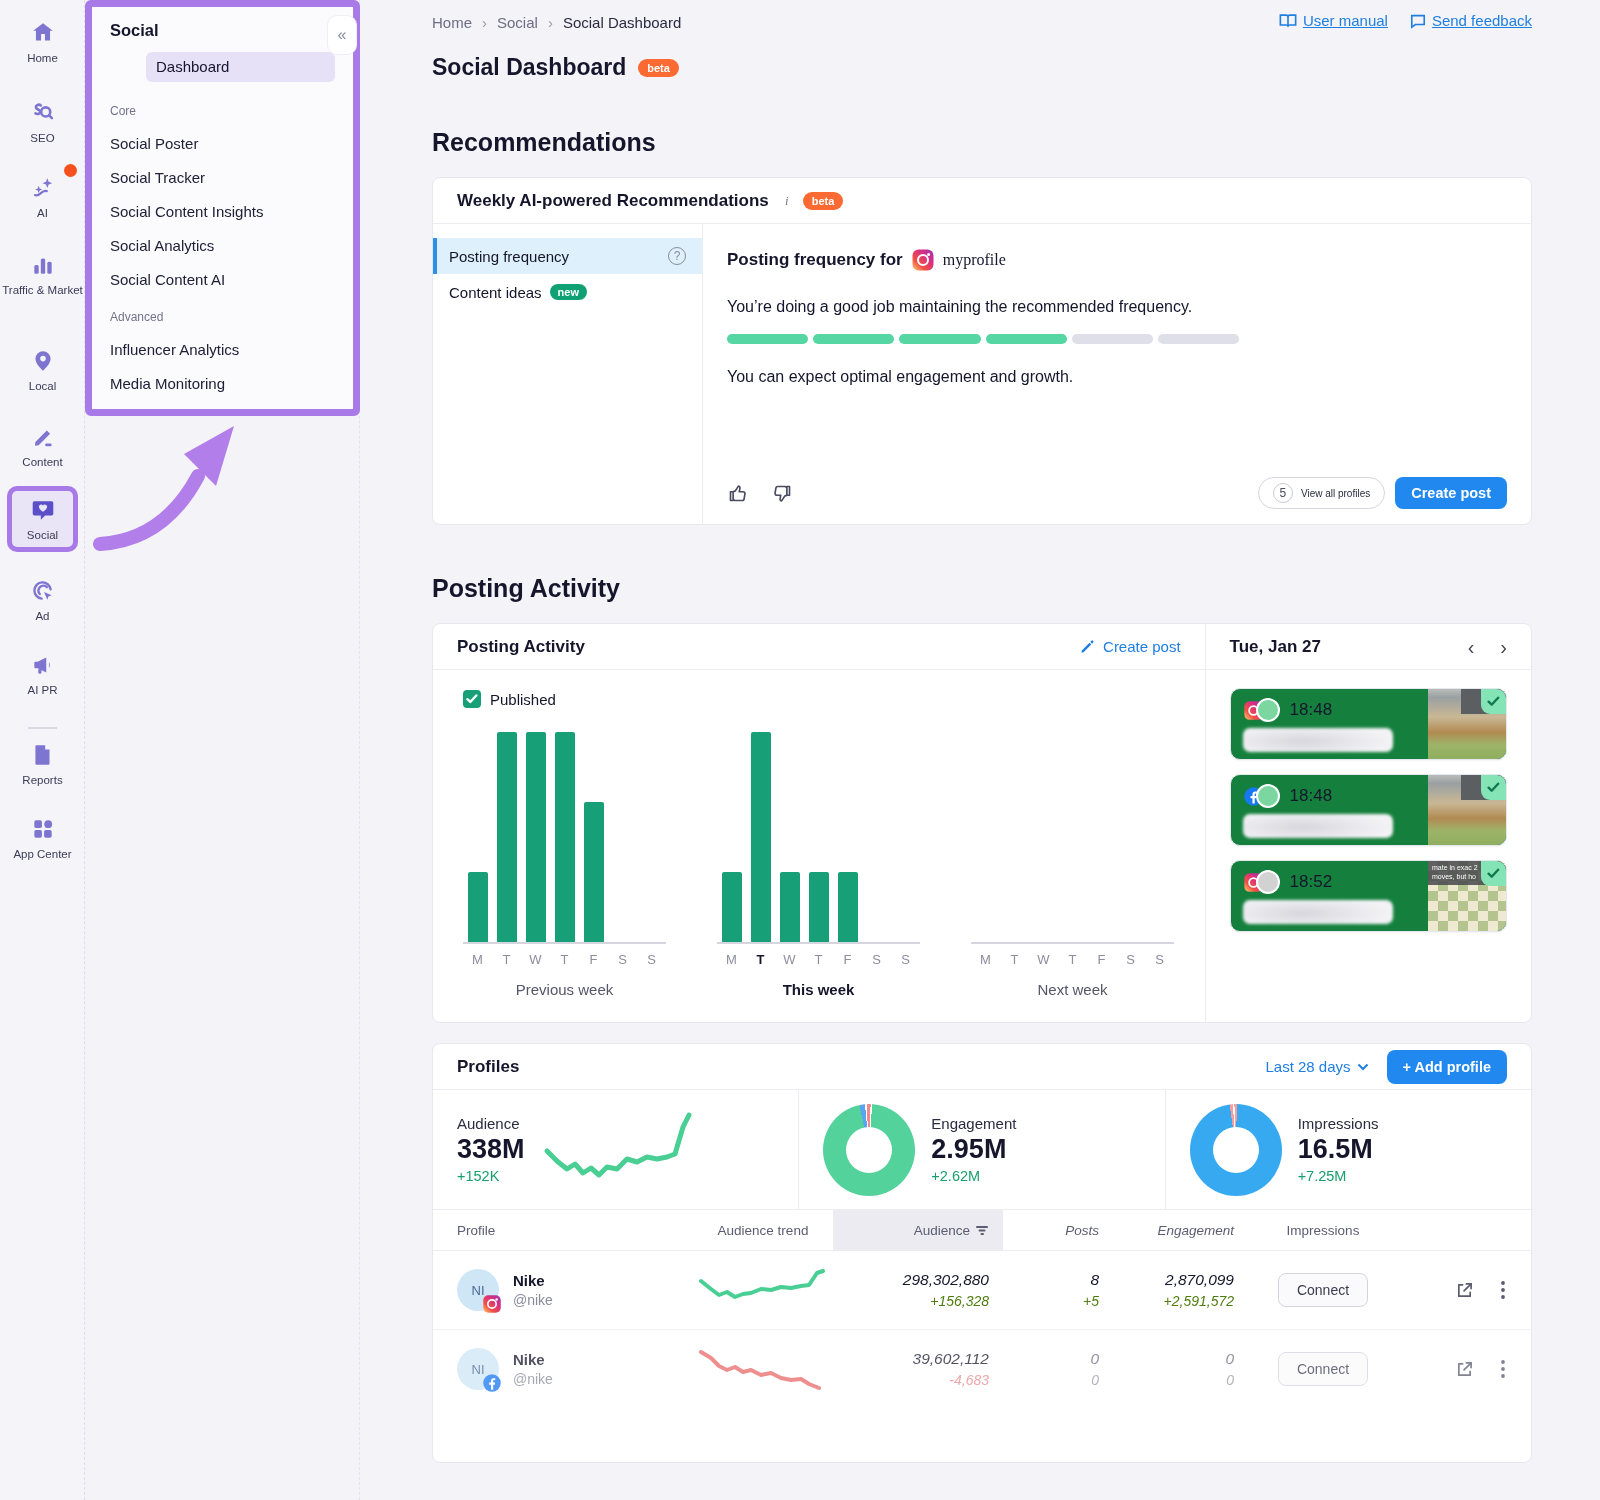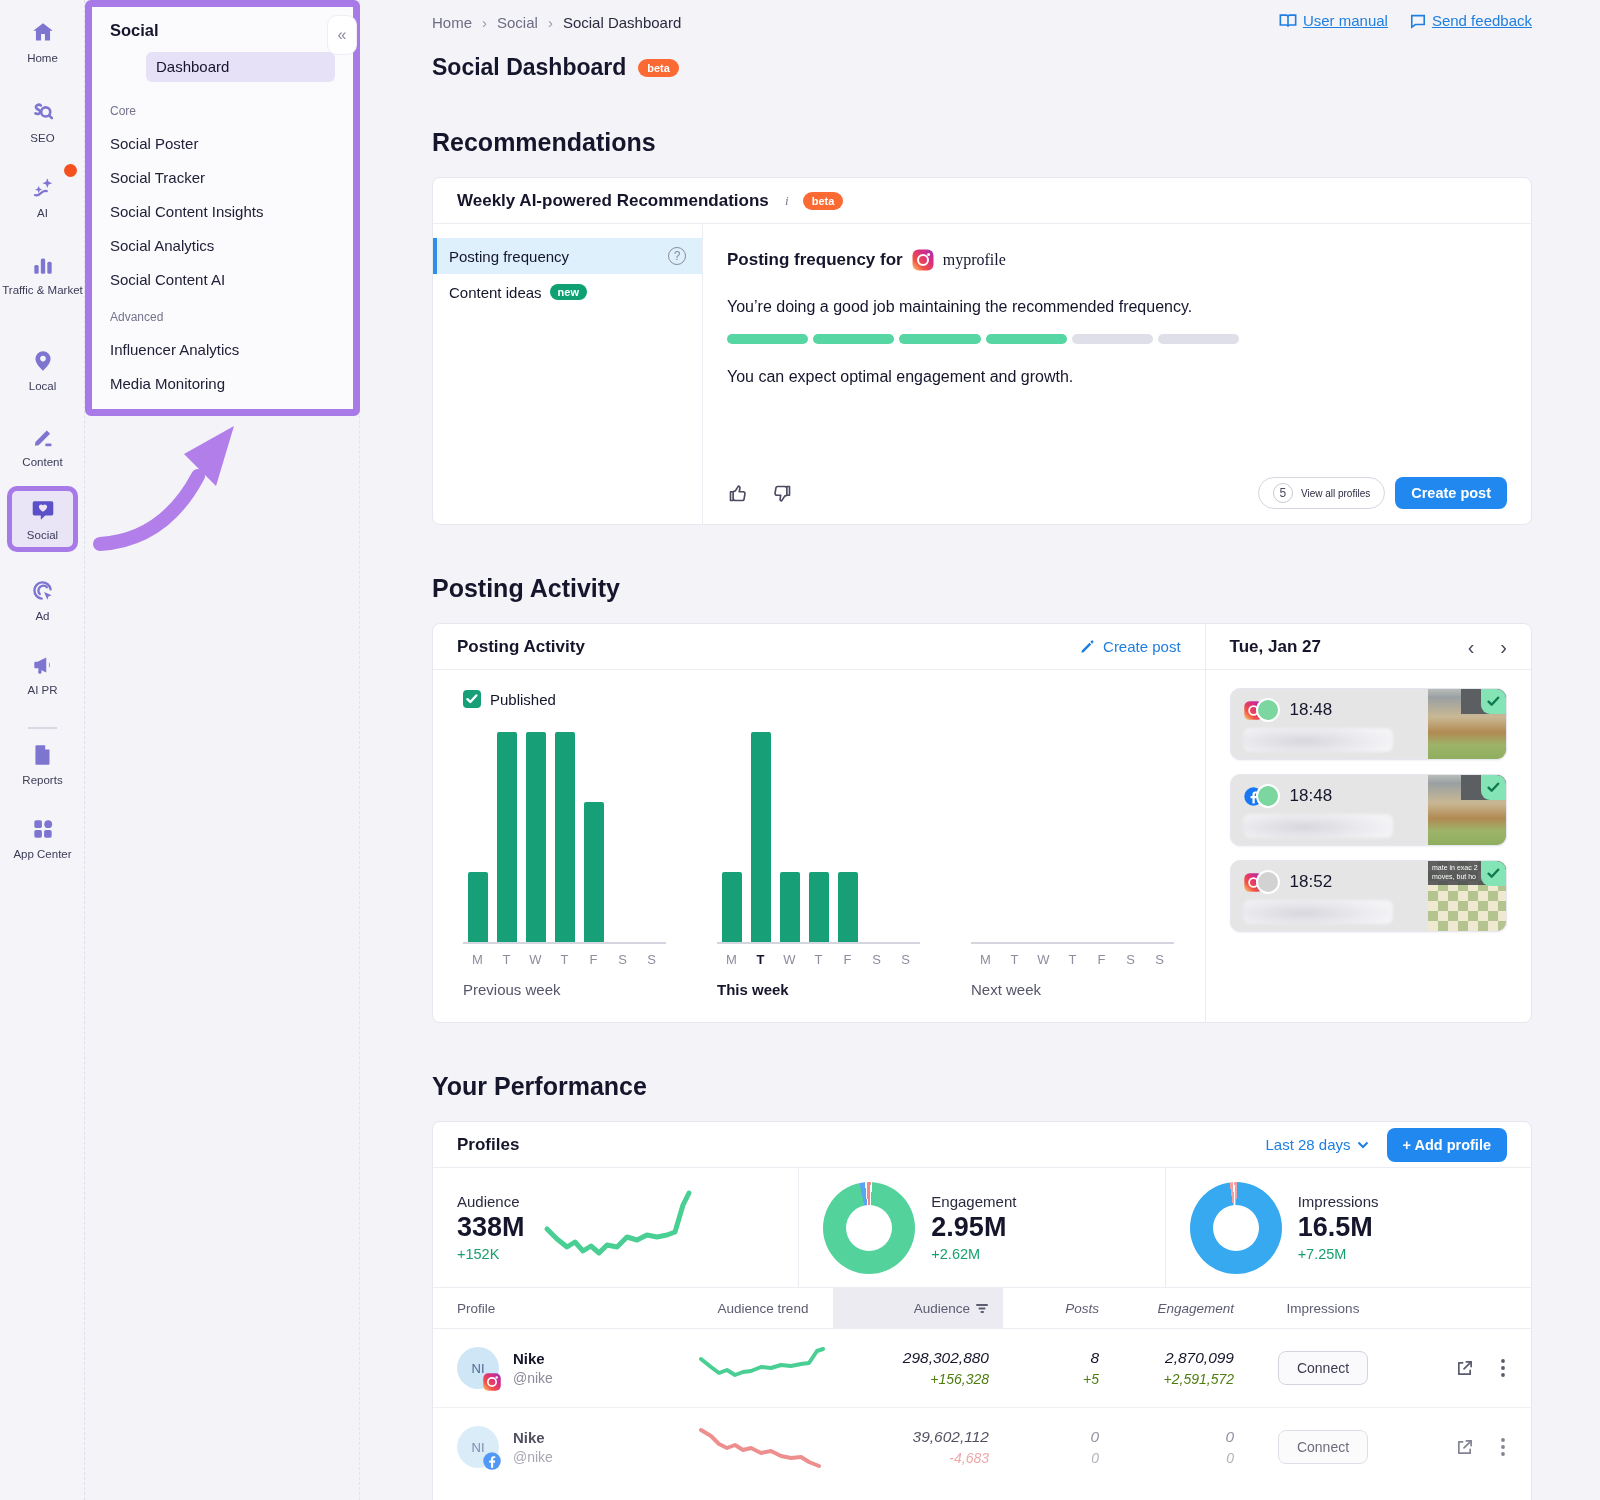--- a/index.html
+++ b/index.html
@@ -90,28 +90,28 @@
   .chk-lb { font-size:15px; }
   .weeks { display:flex; margin-top:24px; }
   .week { width:203px; margin-right:51px; }
   .week:last-child { margin-right:0; }
   .bars { height:212px; display:flex; align-items:flex-end; border-bottom:2px solid #d5d5df; }
   .bar-col { width:29px; display:flex; justify-content:center; }
   .bar { width:20px; background:#17a077; border-radius:2px 2px 0 0; }
   .days { display:flex; margin-top:8px; }
   .day { width:29px; text-align:center; font-size:13px; color:#8d8d9e; }
   .day-bold { color:#15152c; font-weight:bold; }
-  .wk-name { margin-top:14px; font-size:15px; color:#55556a; }
+  .wk-name { text-align:center; margin-top:14px; font-size:15px; color:#55556a; }
   .wk-name.b { color:#15152c; font-weight:bold; }
   .pa-right { width:327px; border-left:1px solid #ececf2; }
   .pa-right .card-head { justify-content:space-between; }
   .chevs { display:flex; gap:26px; color:#44445a; font-size:20px; }
   .chev { cursor:pointer; line-height:1; }
   .posts { padding:18px 24px; display:flex; flex-direction:column; gap:14px; }
-  .post { height:72px; border:1px solid #e6e6ee; border-radius:10px; background:#e5e5e5; box-shadow:0 1px 2px rgba(20,20,40,.05); display:flex; overflow:hidden; position:relative; cursor:pointer; }
+  .post { height:72px; border:1px solid #e6e6ee; border-radius:10px; background:#15803d; box-shadow:0 1px 2px rgba(20,20,40,.05); display:flex; overflow:hidden; position:relative; cursor:pointer; }
   .post-l { flex:1; padding:9px 0 0 12px; }
   .post-top { display:flex; align-items:center; }
   .avtr { width:24px; height:24px; border-radius:50%; margin-left:-8px; border:2px solid #fff; }
   .av-green { background:#7bd6a0; }
   .av-gray { background:#d2d2d2; }
   .ptime { font-size:17px; margin-left:10px; }
   .blur-blob { margin-top:6px; width:150px; height:24px; border-radius:7px;
     background:radial-gradient(60% 70% at 40% 55%, #d6d6dc 0%, #ececf0 70%, #f3f3f6 100%);
     filter:blur(1.5px); }
   .post-th { width:78px; position:relative; flex:none; }
@@ -589,21 +589,20 @@
           <div class="pchk">
               <svg width="13" height="11" viewBox="0 0 12 10" fill="none" stroke="#0f7a52" stroke-width="2.2" stroke-linecap="round" stroke-linejoin="round">
                 <path d="M1.5 5.2l2.8 2.8 6-6.5"></path>
               </svg>
             </div>
         </div>
       </div>
     </div>
   </div>
 
-  <div class="h2 perf-h">Your Performance</div>
 
   <div class="card perf-card">
     <div class="card-head perf-head">
       <div class="card-title">Profiles</div>
       <div class="perf-right">
         <div class="range">
           <span>Last 28 days</span>
           <svg width="12" height="8" viewBox="0 0 12 8" fill="none" stroke="#1f7fe0" stroke-width="2">
               <path d="M1.5 1.5L6 6l4.5-4.5"></path>
             </svg>

